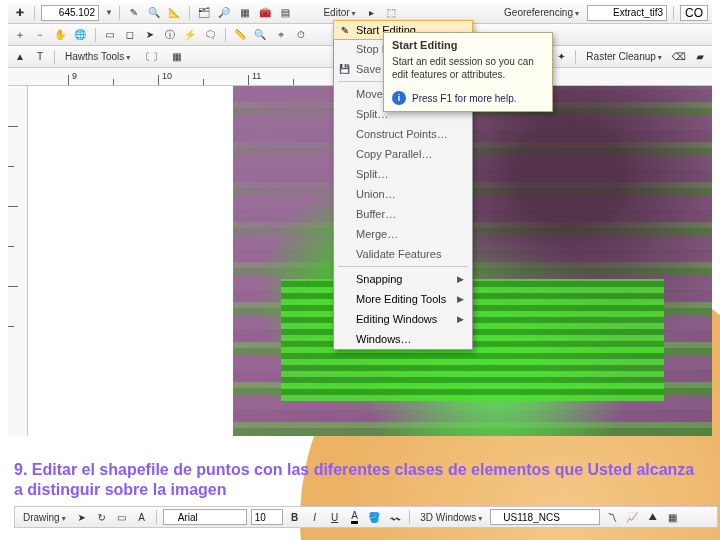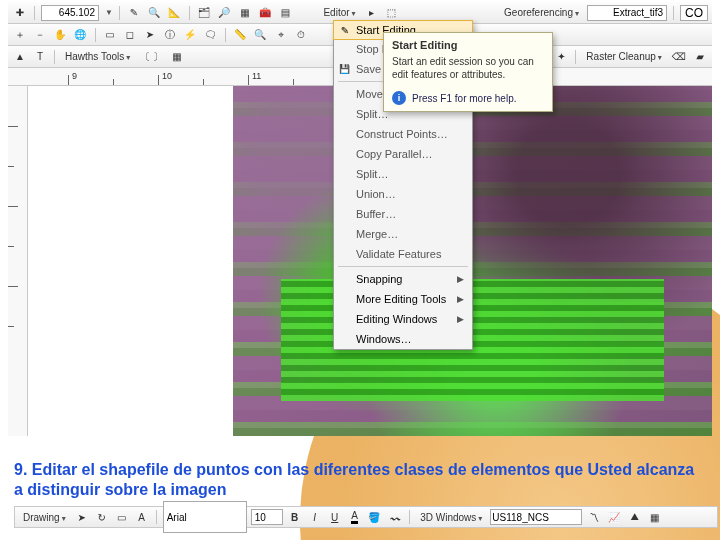--- a/index.html
+++ b/index.html
@@ -51,28 +51,28 @@
   .editor-menu .mi .arrow { margin-left: auto; font-size: 9px; color: #555; }
   .editor-menu .msep { height: 1px; background: #c9c9c9; margin: 2px 4px; }
   .editor-menu .mi .micon { position: absolute; left: 4px; width: 14px; height: 14px; display:inline-flex; align-items:center; justify-content:center; font-size:10px; }
 
   .tooltip-card { position: absolute; left: 375px; top: 30px; width: 170px; background: #fffef2; border: 1px solid #b0aa7f; box-shadow: 2px 3px 6px rgba(0,0,0,.3); z-index: 40; padding: 6px 8px; font-size: 10px; color: #333; }
   .tooltip-card .tt-title { font-size: 11px; font-weight: 600; margin-bottom: 4px; }
   .tooltip-card .tt-body { margin-bottom: 10px; line-height: 1.3; }
   .tooltip-card .tt-help { display: flex; align-items: center; gap: 6px; color: #225; }
   .tooltip-card .tt-help .info { width: 14px; height: 14px; border-radius: 50%; background: #2a6dd4; color: #fff; display: inline-flex; align-items: center; justify-content: center; font-size: 9px; font-weight: 700; }
 
-  .caption { position: absolute; left: 14px; right: 14px; bottom: 40px; z-index: 2; font-size: 16px; color: #1d4ed8; line-height: 1.25; }
+  .caption { position: absolute; left: 14px; right: 14px; bottom: 40px; z-index: 2; font-size: 16px; color: #8b5cf6; line-height: 1.25; }
   .caption b { font-weight: 700; }
 
   .bottom-toolbar { position: absolute; left: 14px; right: 2px; bottom: 12px; height: 22px; display: flex; align-items: center; gap: 4px; background: linear-gradient(#fdfdfd,#ececec); border: 1px solid #c9c9c9; padding: 0 4px; z-index: 2; font-size: 10px; }
-  .font-sel { width: 84px; height: 32px; border: 1px solid #a9a9a9; background: #fff; font-size: 10px; padding: 0 3px; }
+  .font-sel { width: 84px; height: 16px; border: 1px solid #a9a9a9; background: #fff; font-size: 10px; padding: 0 14px; }
   .size-sel { width: 32px; height: 16px; border: 1px solid #a9a9a9; background: #fff; font-size: 10px; padding: 0 3px; }
   .btn-co { height: 16px; border: 1px solid #a9a9a9; background: #fff; font-size: 12px; padding: 0 4px; }
-  .layer-sel { width: 92px; height: 16px; border: 1px solid #a9a9a9; background: #fff; font-size: 10px; padding: 0 1px; }
+  .layer-sel { width: 110px; height: 16px; border: 1px solid #a9a9a9; background: #fff; font-size: 10px; padding: 0 12px; }
 
   .icon-pencil::before { content: "✎"; }
   .icon-save::before { content: "💾"; font-size: 9px;}
 </style>
 </head>
 <body>
 
 <div class="slide-bg"></div>
 
 <div class="app-shell">

